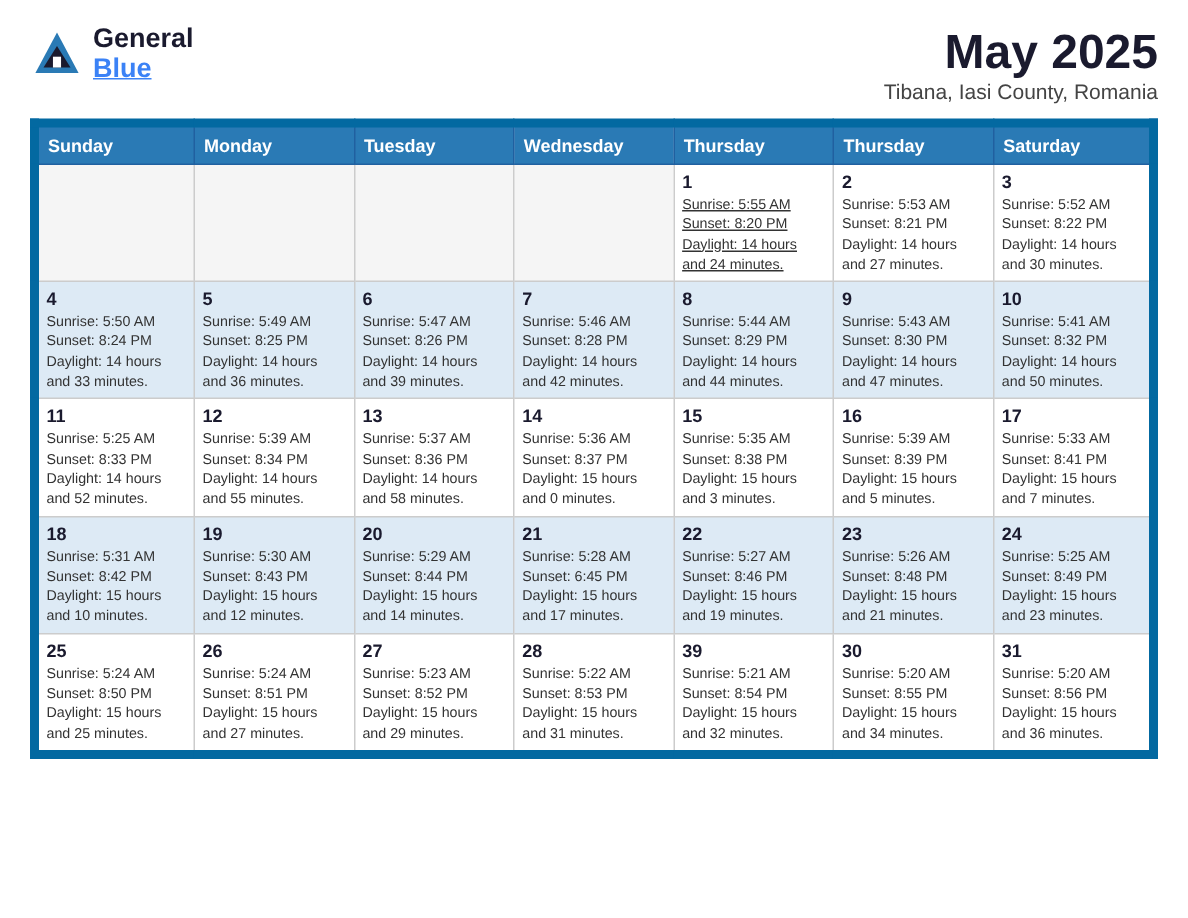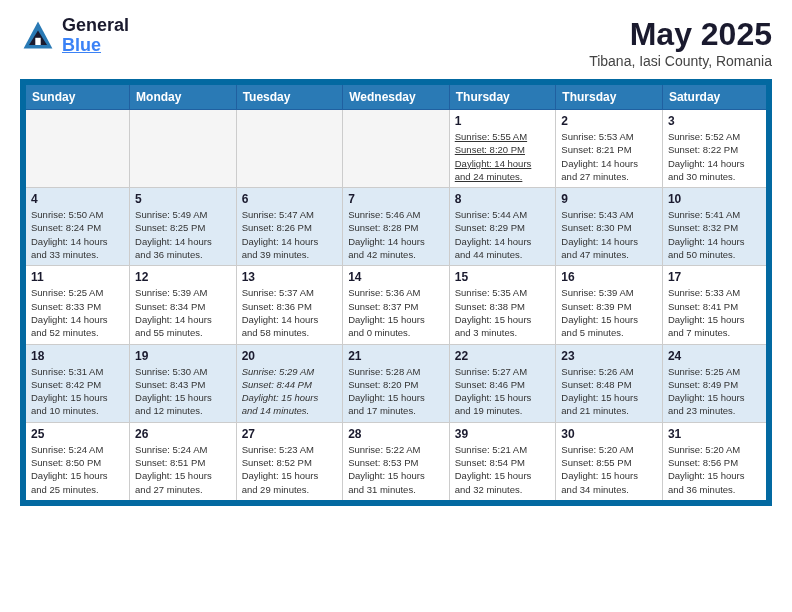--- a/index.html
+++ b/index.html
@@ -275,29 +275,29 @@
           </td>
           <td>
             <div class="day-number">19</div>
             <div class="day-info" style="white-space: pre-line;">Sunrise: 5:30 AM
 Sunset: 8:43 PM
 Daylight: 15 hours
 and 12 minutes.</div>
           </td>
           <td>
             <div class="day-number">20</div>
-            <div class="day-info" style="white-space: pre-line; font-style: italic;">Sunrise: 5:29 AM
+            <div class="day-info" style="white-space: pre-line;">Sunrise: 5:29 AM
 Sunset: 8:44 PM
 Daylight: 15 hours
 and 14 minutes.</div>
           </td>
           <td>
             <div class="day-number">21</div>
             <div class="day-info" style="white-space: pre-line;">Sunrise: 5:28 AM
-Sunset: 8:20 PM
+Sunset: 6:45 PM
 Daylight: 15 hours
 and 17 minutes.</div>
           </td>
           <td>
             <div class="day-number">22</div>
             <div class="day-info" style="white-space: pre-line;">Sunrise: 5:27 AM
 Sunset: 8:46 PM
 Daylight: 15 hours
 and 19 minutes.</div>
           </td>

